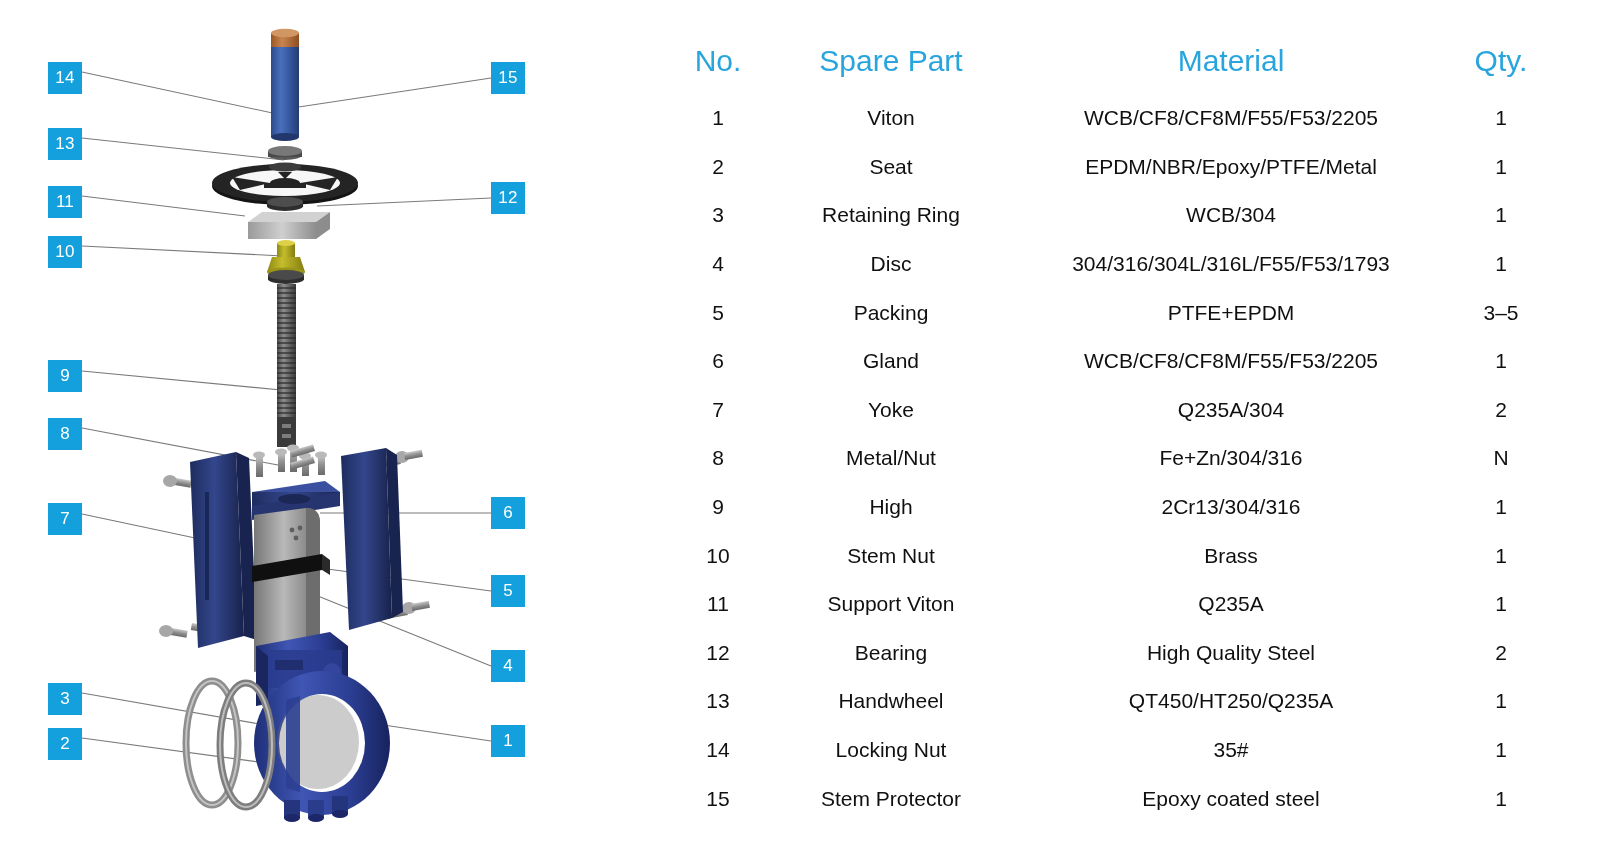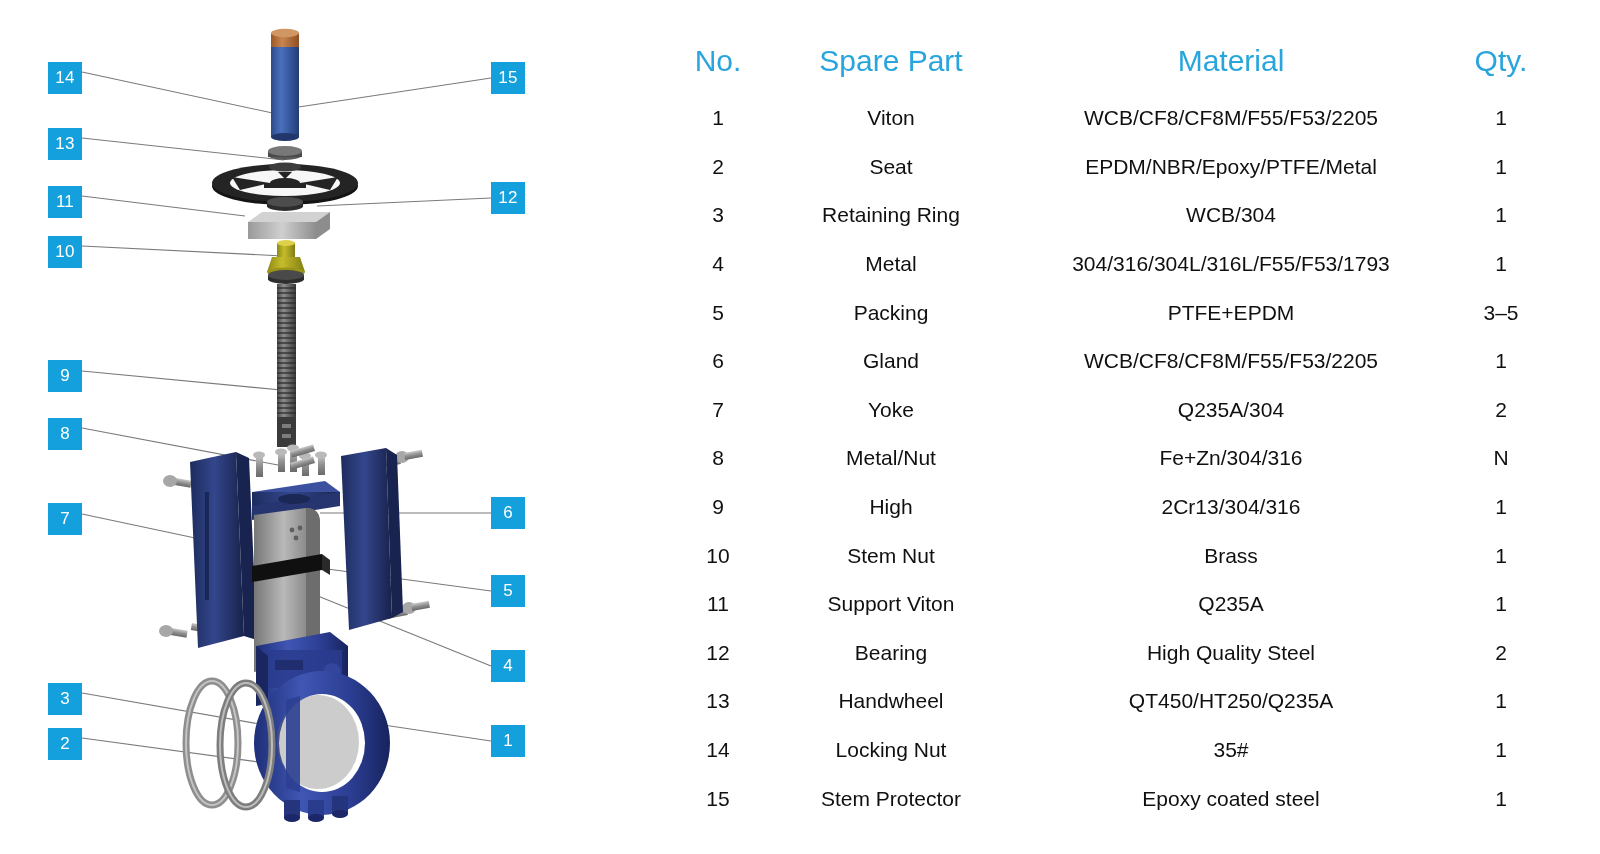--- a/index.html
+++ b/index.html
@@ -351,21 +351,21 @@
           <td>1</td>
         </tr>
         <tr>
           <td>3</td>
           <td>Retaining Ring</td>
           <td>WCB/304</td>
           <td>1</td>
         </tr>
         <tr>
           <td>4</td>
-          <td>Metal</td>
+          <td>Disc</td>
           <td>304/316/304L/316L/F55/F53/1793</td>
           <td>1</td>
         </tr>
         <tr>
           <td>5</td>
           <td>Packing</td>
           <td>PTFE+EPDM</td>
           <td>3–5</td>
         </tr>
         <tr>

